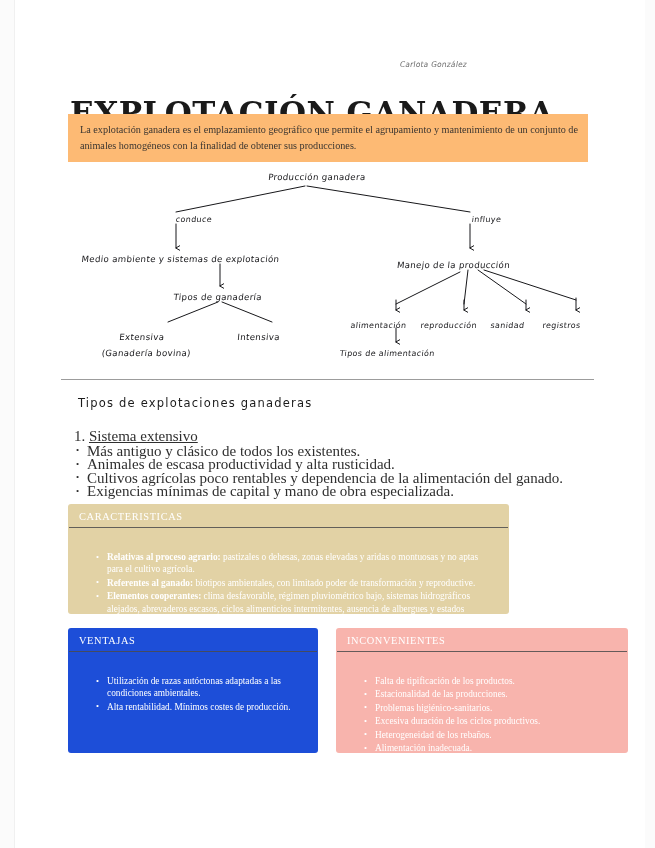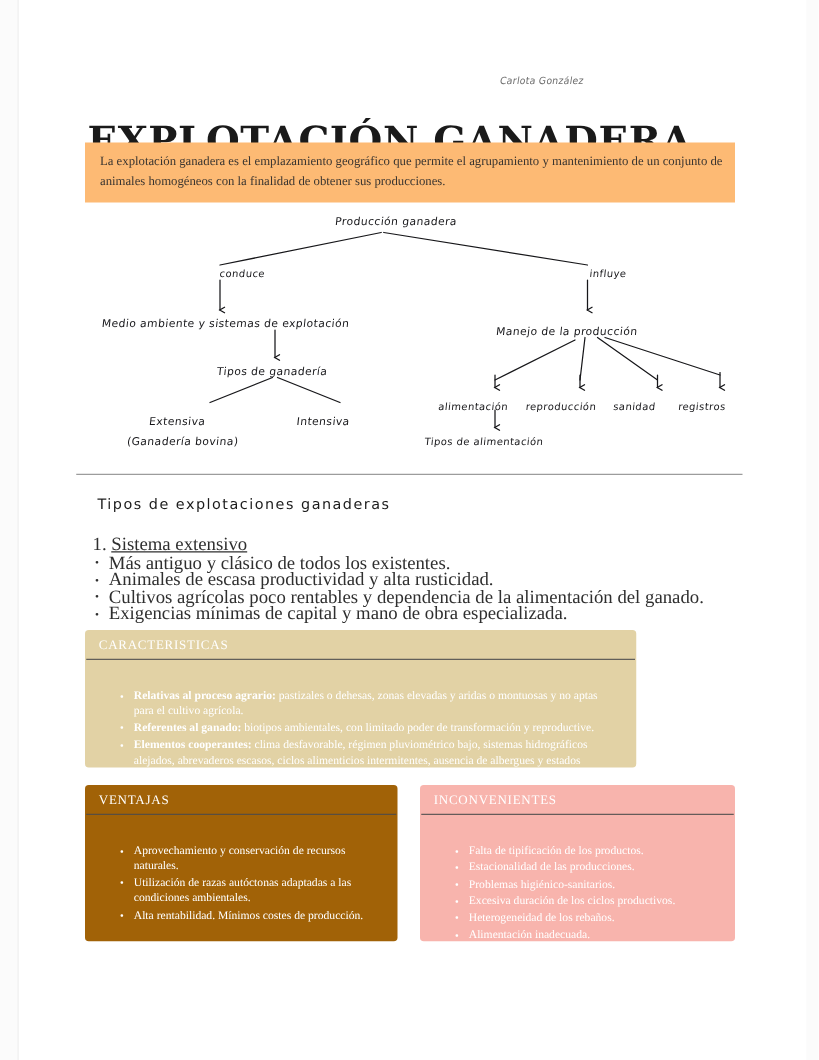--- a/index.html
+++ b/index.html
@@ -211,26 +211,26 @@
     top: 504px;
     width: 441px;
     height: 110px;
     background: #e2d2a5;
   }
   #panel-ventajas {
     left: 68px;
     top: 628px;
     width: 250px;
     height: 125px;
-    background: #a16207;
+    background: #1d4ed8;
   }
   #panel-inconvenientes {
     left: 336px;
     top: 628px;
-    width: 252px;
+    width: 292px;
     height: 125px;
     background: #f8b4ad;
   }
 </style>
 </head>
 <body>
 
 <div class="page">
   <div class="page-edge-left"></div>
   <div class="page-edge-right"></div>
@@ -320,21 +320,20 @@
         <li><b>Relativas al proceso agrario:</b><span> pastizales o dehesas, zonas elevadas y aridas o montuosas y no aptas para el cultivo agrícola.</span></li>
         <li><b>Referentes al ganado:</b><span> biotipos ambientales, con limitado poder de transformación y reproductive.</span></li>
         <li><b>Elementos cooperantes:</b><span> clima desfavorable, régimen pluviométrico bajo, sistemas hidrográficos alejados, abrevaderos escasos, ciclos alimenticios intermitentes, ausencia de albergues y estados sanitarios adversos.</span></li>
       </ul>
     </div>
 
     <div class="panel" id="panel-ventajas">
       <div class="panel-title">VENTAJAS</div>
       <div class="rule"></div>
       <ul>
-        <li>Aprovechamiento y conservación de recursos naturales.</li>
         <li>Utilización de razas autóctonas adaptadas a las condiciones ambientales.</li>
         <li>Alta rentabilidad. Mínimos costes de producción.</li>
       </ul>
     </div>
 
     <div class="panel" id="panel-inconvenientes">
       <div class="panel-title">INCONVENIENTES</div>
       <div class="rule"></div>
       <ul>
         <li>Falta de tipificación de los productos.</li>

